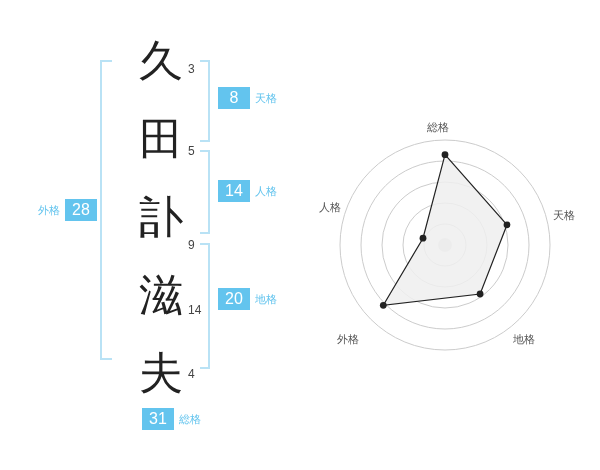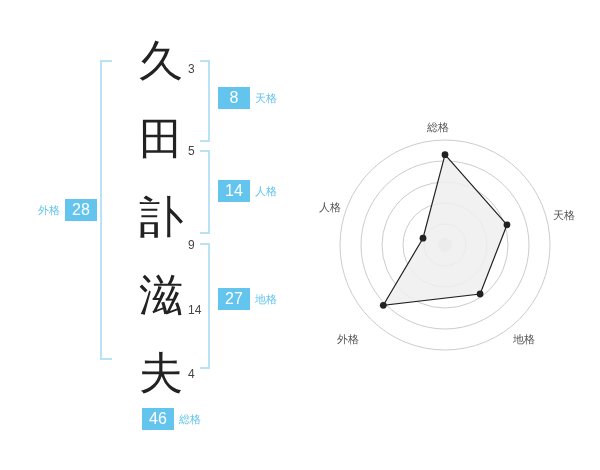--- a/index.html
+++ b/index.html
@@ -146,31 +146,31 @@
       <span class="num">8</span>
       <span class="lab">天格</span>
     </div>
 
     <div class="chip" style="left:218px; top:180px;">
       <span class="num">14</span>
       <span class="lab">人格</span>
     </div>
 
     <div class="chip" style="left:218px; top:288px;">
-      <span class="num">27</span>
+      <span class="num">20</span>
       <span class="lab">地格</span>
     </div>
 
     <div class="chip left-lab" style="left:38px; top:199px;">
       <span class="lab">外格</span>
       <span class="num">28</span>
     </div>
 
     <div class="chip" style="left:142px; top:408px;">
-      <span class="num">46</span>
+      <span class="num">31</span>
       <span class="lab">総格</span>
     </div>
 
   </div>
 
   <div class="chart-wrap">
 
     <svg width="290" height="470" viewBox="0 0 290 470">
       <g>
         <circle cx="135" cy="245" r="105" fill="none" stroke="#cccccc" stroke-width="1"></circle>

